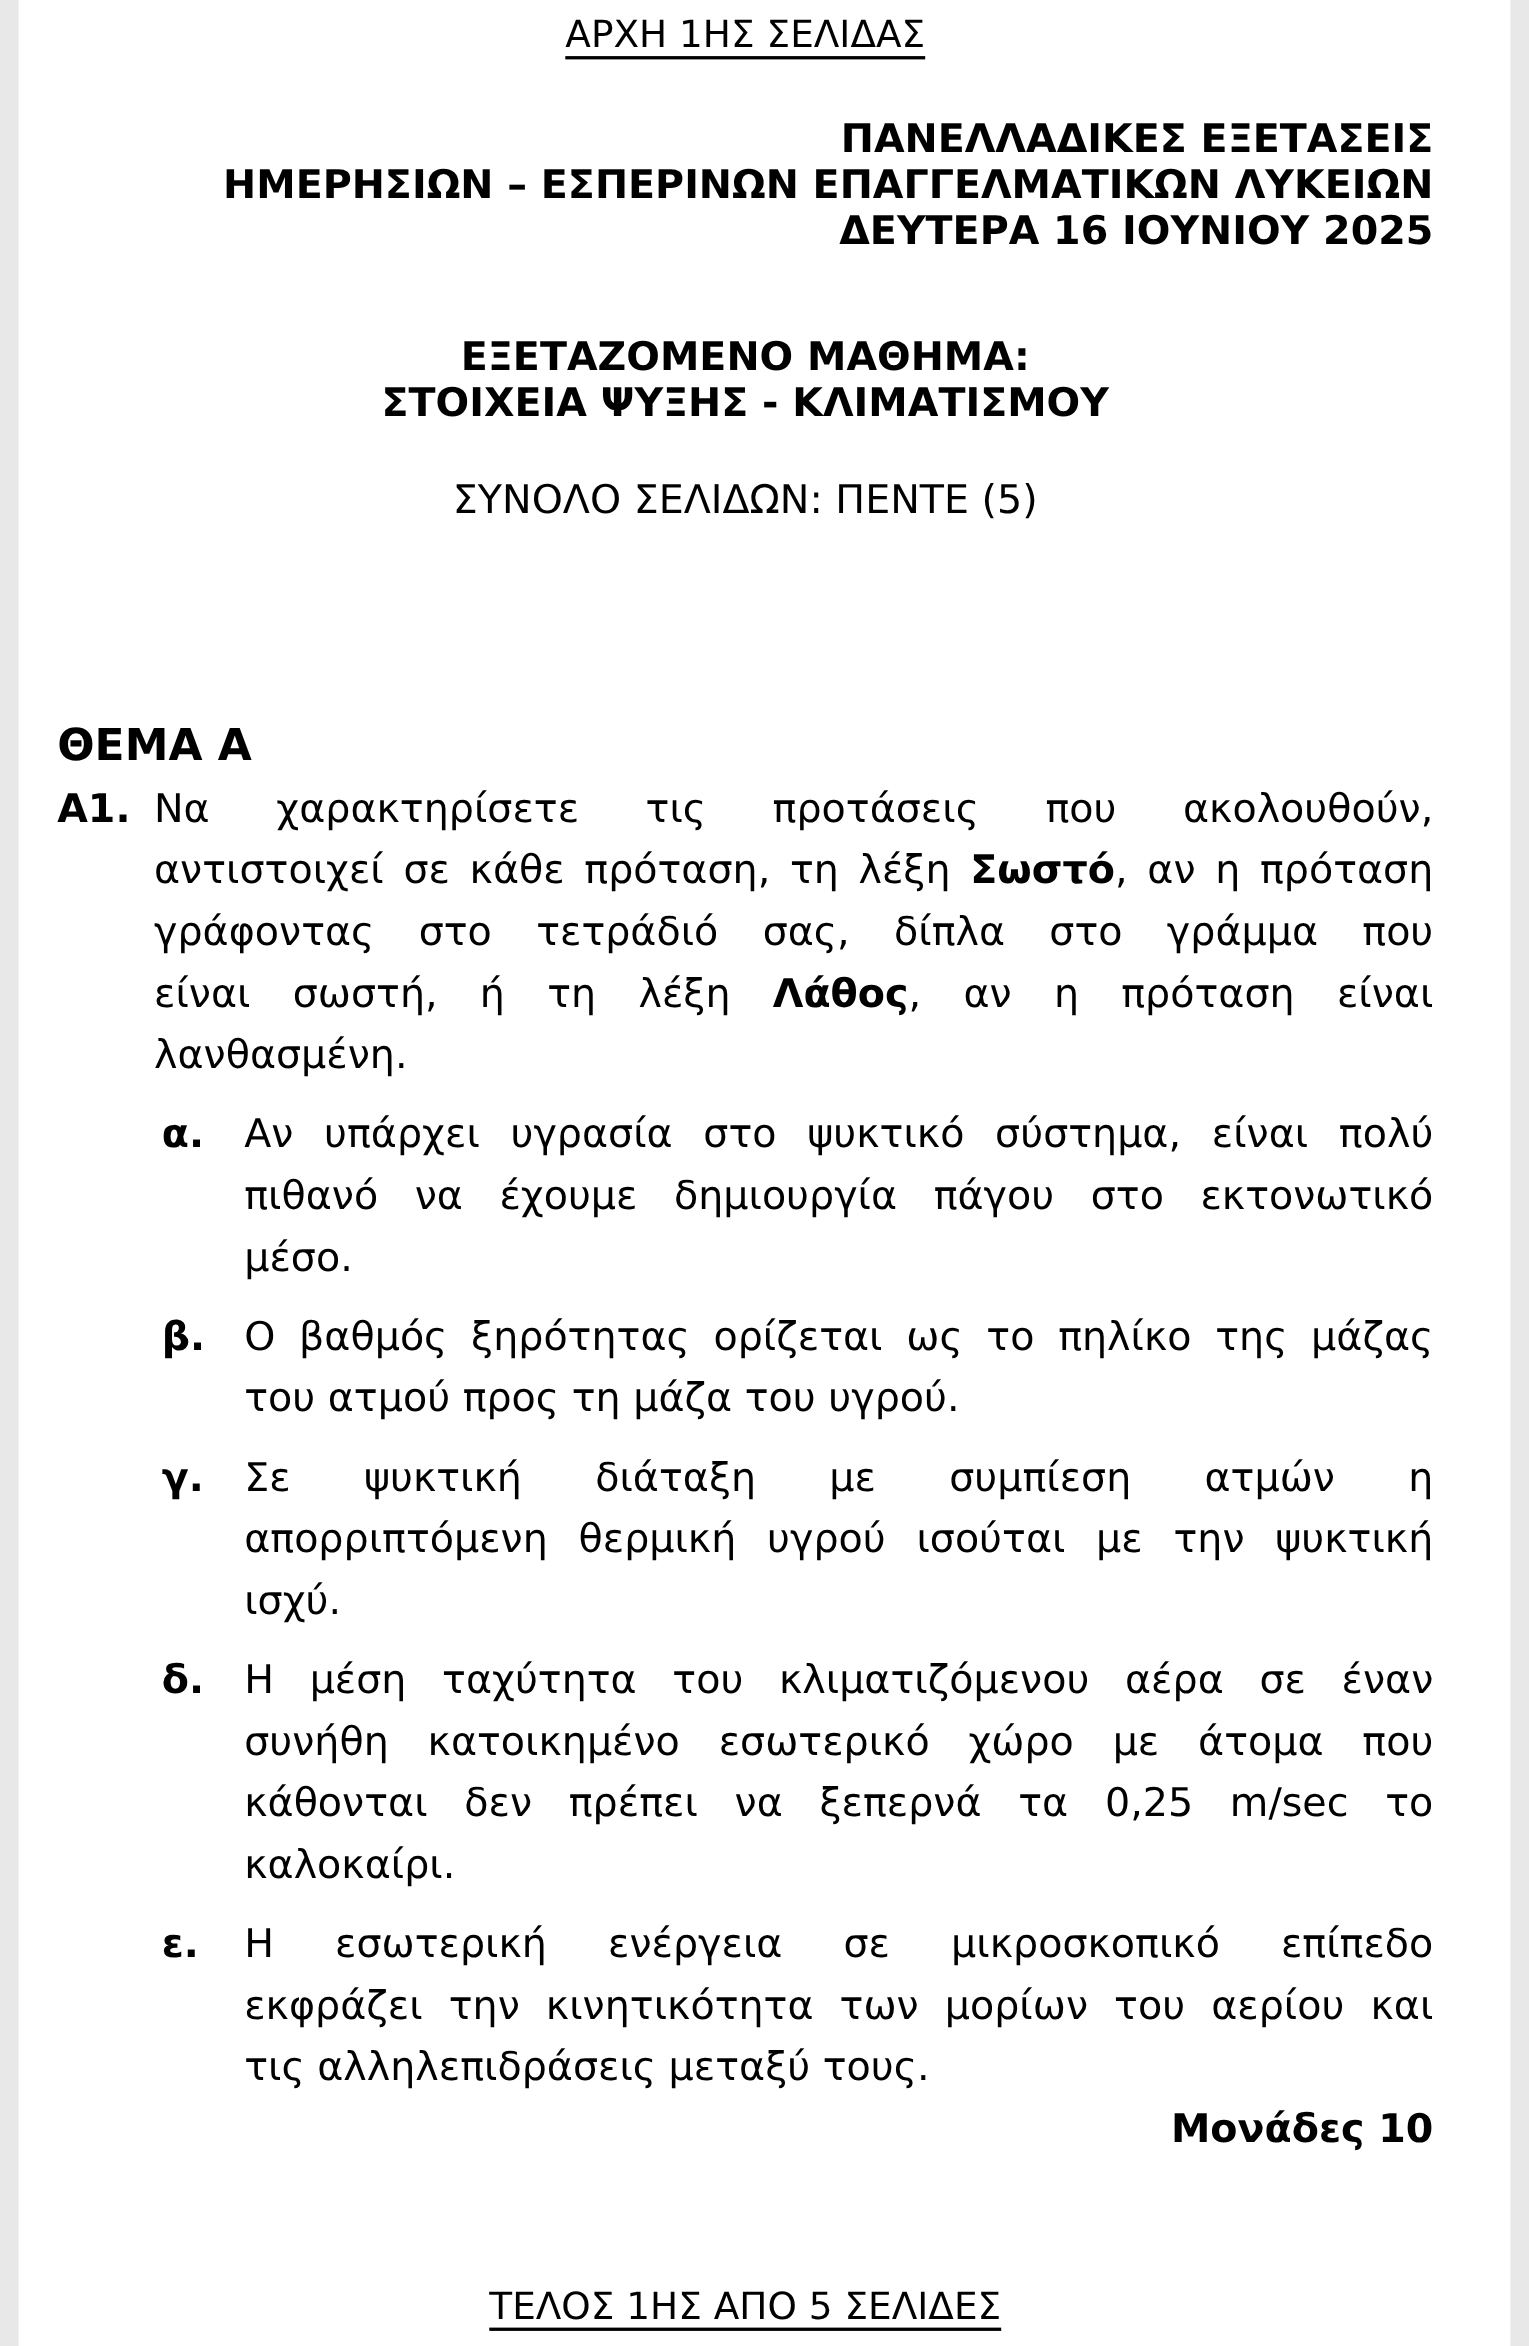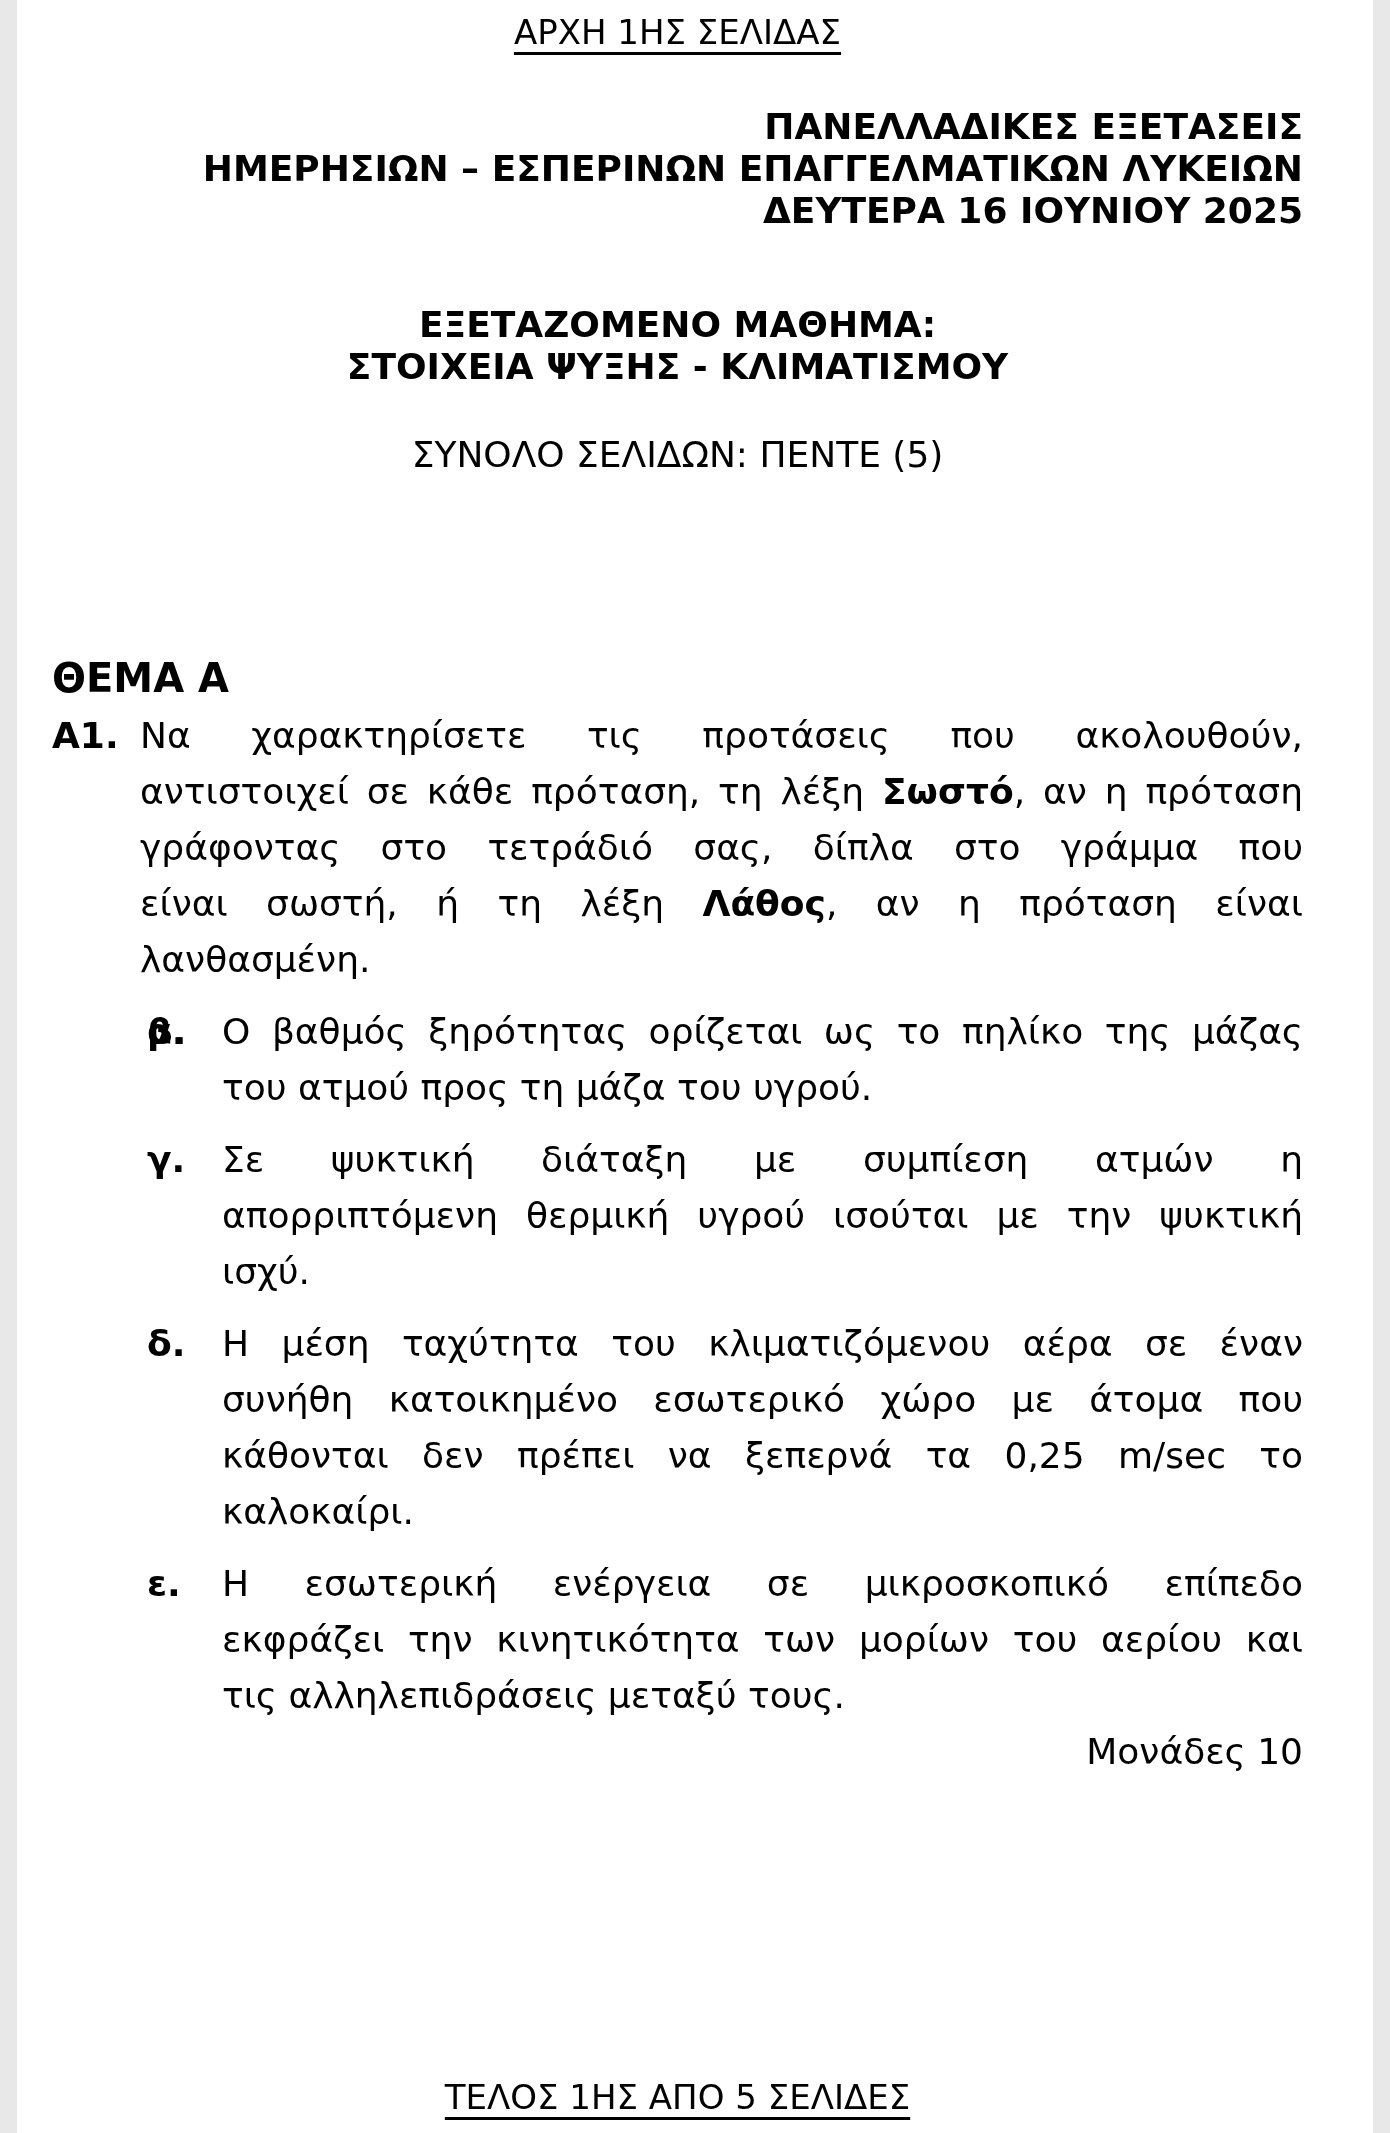--- a/index.html
+++ b/index.html
@@ -82,21 +82,21 @@
   .line {
     text-align: justify;
     text-align-last: justify;
   }
   .line.last {
     text-align-last: left;
   }
   .points {
     margin-top: 0px;
     text-align: right;
-    font-weight: 400;
+    font-weight: 700;
     font-size: 36px;
     line-height: 56px;
   }
   .doc-footer {
     position: absolute;
     bottom: 14px;
     left: 35px;
     right: 70px;
     text-align: center;
     font-size: 34px;
@@ -135,20 +135,25 @@
         <div class="line"><span>Να χαρακτηρίσετε τις προτάσεις που ακολουθούν,</span></div>
         <div class="line"><span>αντιστοιχεί σε κάθε πρόταση, τη λέξη </span><span class="b">Σωστό</span><span>, αν η πρόταση</span></div>
         <div class="line"><span>γράφοντας στο τετράδιό σας, δίπλα στο γράμμα που</span></div>
         <div class="line"><span>είναι σωστή, ή τη λέξη </span><span class="b">Λάθος</span><span>, αν η πρόταση είναι</span></div>
         <div class="line last"><span>λανθασμένη.</span></div>
       </div>
   </div>
 
   <div class="sub-item">
     <span class="item-label">α.</span>
+    <div>
+        <div class="line"><span>Αν υπάρχει υγρασία στο ψυκτικό σύστημα, είναι πολύ</span></div>
+        <div class="line"><span>πιθανό να έχουμε δημιουργία πάγου στο εκτονωτικό</span></div>
+        <div class="line last"><span>μέσο.</span></div>
+      </div>
   </div>
 
   <div class="sub-item">
     <span class="item-label">β.</span>
     <div>
         <div class="line"><span>Ο βαθμός ξηρότητας ορίζεται ως το πηλίκο της μάζας</span></div>
         <div class="line last"><span>του ατμού προς τη μάζα του υγρού.</span></div>
       </div>
   </div>
 

